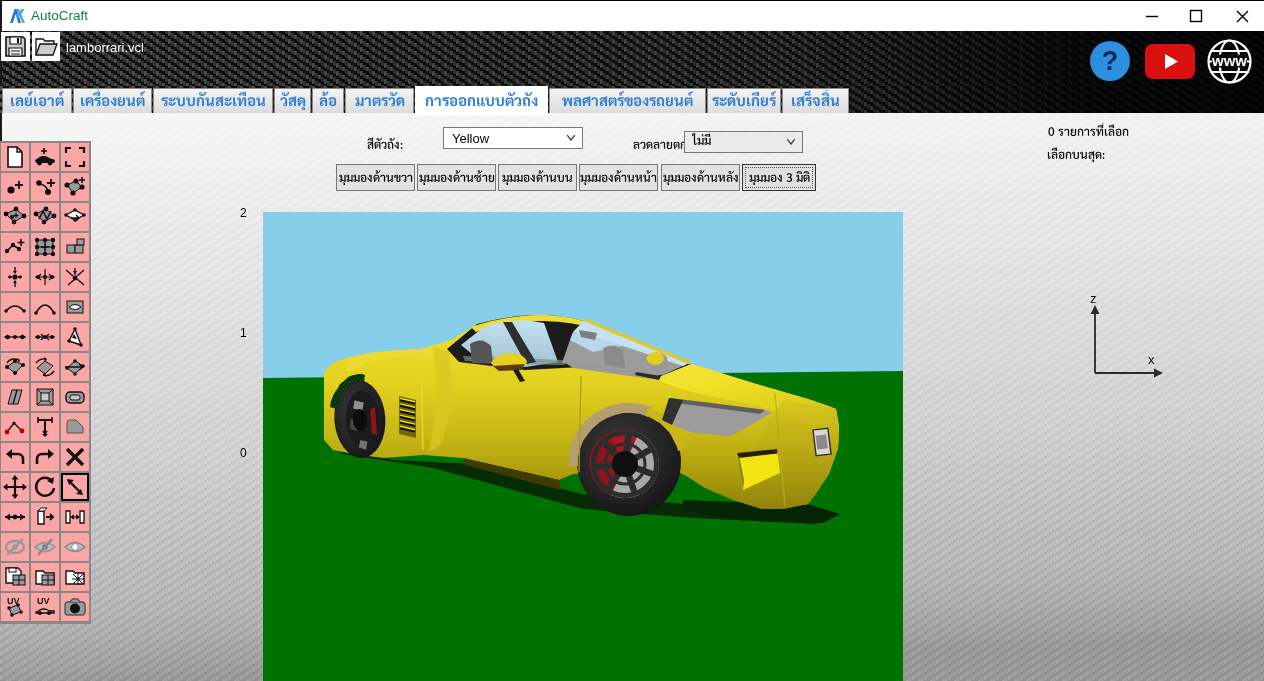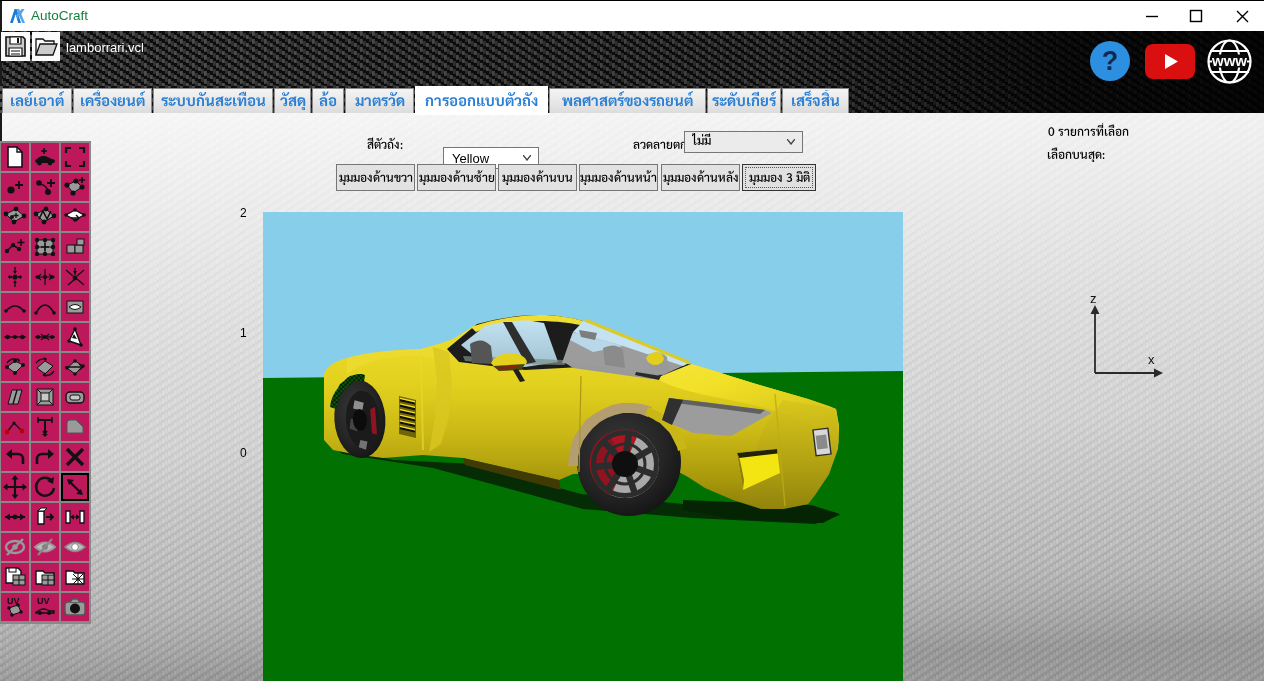--- a/index.html
+++ b/index.html
@@ -6,21 +6,21 @@
   font-family:"Liberation Sans",sans-serif; }
 #win { position:relative; width:1264px; height:681px; border-top:1px solid #000;
   }
 #titlebar { position:absolute; left:0; top:0; width:100%; height:30px; background:#fff; }
 #title-text { position:absolute; left:31px; top:7px; font-size:13.5px; color:#15803d; }
 #toolbar { position:absolute; left:0; top:30px; width:100%; height:55px; background:#191919; }
 #tabstrip { position:absolute; left:0; top:85px; width:100%; height:27px; background:#222; }
 .tab { position:absolute; top:87px; height:25px; background:linear-gradient(#f4f4f4,#dcdcdc);
   border:1px solid #8a8a8a; border-bottom:none; }
 .tab.sel { top:85px; height:29px; background:#fff; border:none; }
-.tbtn { position:absolute; width:28px; height:28px; background:#be185d; display:flex;
+.tbtn { position:absolute; width:28px; height:28px; background:#fca5a5; display:flex;
   align-items:center; justify-content:center; }
 #toolpanel { position:absolute; left:0; top:140px; width:91px; height:483px; background:#888; }
 .vbtn { position:absolute; top:163px; height:27px; background:#e2e2e2; border:1px solid #767676; }
 .vbtn.sel { background:#e0e0e0; border:1px solid #333; outline:1px dotted #555; outline-offset:-4px; }
 .combo { position:absolute; height:22px; background:#fff; border:1px solid #777; }
 .combo .chev { position:absolute; right:7px; top:7px; width:8px; height:6px; }
 </style></head>
 <body>
 <div id="win">
 
@@ -624,21 +624,21 @@
       <path transform="translate(0 12.8)" d="M 6.5 -7.6 C 6.5 -7.2 6.2 -6.7 5.7 -6.2 C 6 -5.9 6.2 -5.4 6.2 -4.9 L 6.2 0 L 5 0 L 5 -2.7 C 5 -3 4.9 -3.3 4.5 -3.5 C 4.2 -3.7 3.9 -3.8 3.5 -3.8 C 3 -3.8 2.7 -3.7 2.4 -3.5 C 2.2 -3.3 2 -3 2 -2.7 L 2 -2.3 C 2.1 -2.4 2.2 -2.4 2.3 -2.4 C 2.6 -2.4 2.9 -2.3 3.2 -2 C 3.4 -1.8 3.5 -1.5 3.5 -1.1 C 3.5 -0.8 3.4 -0.5 3.1 -0.2 C 2.9 0 2.6 0.1 2.2 0.1 C 1.8 0.1 1.5 0 1.2 -0.2 C 1 -0.5 0.8 -0.8 0.8 -1.2 L 0.8 -2.7 C 0.8 -3.2 1 -3.6 1.3 -3.9 C 1.7 -4.3 2.1 -4.5 2.7 -4.6 C 3.3 -5 3.8 -5.5 4.2 -6 C 4 -6 3.7 -6.1 3.4 -6.1 C 2.9 -6.1 2.5 -6 2.1 -5.8 C 1.8 -5.6 1.6 -5.3 1.5 -5 L 0.4 -5 C 0.4 -5.6 0.7 -6.1 1.3 -6.5 C 1.8 -6.8 2.5 -7 3.4 -7 C 3.9 -7 4.4 -6.9 4.9 -6.8 C 5.1 -7.1 5.2 -7.3 5.2 -7.6 Z M 5 -5 C 5 -5.2 5 -5.3 4.9 -5.5 C 4.6 -5.2 4.2 -4.9 3.7 -4.6 C 4.3 -4.6 4.7 -4.4 5 -4.1 Z M 2.8 -1.1 C 2.8 -1.3 2.8 -1.4 2.7 -1.5 C 2.6 -1.6 2.4 -1.7 2.3 -1.7 C 2.1 -1.7 2 -1.6 1.9 -1.5 C 1.8 -1.4 1.7 -1.3 1.7 -1.1 C 1.7 -1 1.8 -0.8 1.9 -0.7 C 2 -0.6 2.1 -0.6 2.3 -0.6 C 2.4 -0.6 2.6 -0.6 2.7 -0.7 C 2.8 -0.8 2.8 -1 2.8 -1.1 Z M 2.8 -1.1 "></path>
       <path transform="translate(7 12.8)" d="M -0.9 -8.5 C -0.8 -8.3 -0.8 -8.1 -0.8 -7.9 C -1.3 -8.1 -2 -8.3 -2.8 -8.4 C -3.6 -8.6 -4.4 -8.6 -5.1 -8.6 C -5.6 -8.6 -6 -8.6 -6.4 -8.5 C -6.4 -9.2 -6.1 -9.8 -5.6 -10.2 C -5.1 -10.6 -4.5 -10.8 -3.7 -10.8 C -3 -10.8 -2.4 -10.6 -1.9 -10.2 L -1.9 -11.4 L -0.9 -11.4 Z M -4.6 -9.3 C -4.1 -9.3 -3.6 -9.2 -3.1 -9.2 C -2.6 -9.1 -2.2 -9 -1.8 -8.8 C -2 -9.25 -2.2 -9.6 -2.5 -9.8 C -2.9 -10 -3.3 -10.1 -3.7 -10.1 C -4.1 -10.1 -4.4 -10 -4.7 -9.8 C -5 -9.7 -5.2 -9.5 -5.3 -9.25 C -5.1 -9.3 -4.9 -9.3 -4.6 -9.3 Z M -4.6 -9.3 "></path>
       <path transform="translate(7 12.8)" d="M 4.8 -7 C 5.3 -6.9 5.7 -6.7 6 -6.25 C 6.4 -5.8 6.5 -5.3 6.5 -4.6 L 6.5 0 L 5.3 0 L 5.3 -4.6 C 5.3 -5 5.3 -5.3 5.2 -5.5 C 5.1 -5.7 4.9 -5.9 4.7 -6 L 3.5 -5.2 L 2.3 -6.1 C 2.1 -5.9 1.9 -5.7 1.8 -5.5 C 1.7 -5.2 1.6 -4.9 1.6 -4.5 C 1.6 -4.3 1.6 -4.1 1.7 -3.9 C 1.7 -3.6 1.8 -3.4 1.9 -3.2 C 2 -2.6 2.1 -2.1 2.1 -1.9 L 2.1 -1.6 C 2.2 -1.8 2.4 -1.9 2.6 -2.1 C 2.9 -2.3 3 -2.4 3 -2.5 L 3.25 -2.7 C 3 -2.7 2.8 -2.8 2.6 -3 C 2.5 -3.2 2.4 -3.4 2.4 -3.7 C 2.4 -4 2.5 -4.2 2.7 -4.4 C 2.9 -4.6 3.2 -4.7 3.5 -4.7 C 3.9 -4.7 4.1 -4.6 4.3 -4.4 C 4.5 -4.2 4.6 -3.9 4.6 -3.6 C 4.6 -3.3 4.5 -3.1 4.4 -2.8 C 4.2 -2.6 3.9 -2.3 3.5 -1.9 C 3.1 -1.6 2.8 -1.3 2.5 -1 C 2.3 -0.7 2.2 -0.4 2.2 0 L 1 0 L 1 -1.7 C 1 -1.8 1 -2 0.9 -2.2 C 0.9 -2.4 0.8 -2.6 0.8 -2.8 C 0.7 -3.2 0.6 -3.6 0.5 -3.8 C 0.5 -4.1 0.5 -4.3 0.5 -4.5 C 0.5 -5.1 0.6 -5.7 1 -6.2 C 1.3 -6.6 1.8 -6.9 2.4 -7 L 3.6 -6.1 Z M 3 -3.7 C 3 -3.5 3.1 -3.4 3.1 -3.3 C 3.2 -3.2 3.4 -3.2 3.5 -3.2 C 3.7 -3.2 3.8 -3.2 3.9 -3.3 C 4 -3.4 4 -3.5 4 -3.7 C 4 -3.8 4 -3.9 3.9 -4 C 3.8 -4.1 3.7 -4.2 3.5 -4.2 C 3.4 -4.2 3.2 -4.1 3.1 -4 C 3.1 -3.9 3 -3.8 3 -3.7 Z M 3 -3.7 "></path>
       <path transform="translate(14 12.8)" d="M 0.9 -11.1 C 0.9 -10.5 0.8 -9.9 0.5 -9.5 C 0.3 -9.1 -0.1 -8.7 -0.6 -8.5 C -1 -8.2 -1.6 -8.1 -2.2 -8.1 C -2.6 -8.1 -3.1 -8.2 -3.4 -8.3 C -3.8 -8.5 -4 -8.7 -4.2 -8.9 C -4.4 -9.2 -4.5 -9.4 -4.5 -9.75 C -4.5 -10.1 -4.4 -10.4 -4.2 -10.6 C -4 -10.8 -3.7 -10.9 -3.3 -10.9 C -2.9 -10.9 -2.6 -10.8 -2.4 -10.6 C -2.2 -10.4 -2.1 -10.1 -2.1 -9.7 C -2.1 -9.4 -2.2 -9.1 -2.4 -8.9 C -2.4 -8.9 -2.3 -8.9 -2.2 -8.9 C -1.5 -8.9 -1 -9.1 -0.6 -9.5 C -0.3 -9.9 -0.1 -10.4 -0.1 -11.1 Z M -3.9 -9.75 C -3.9 -9.6 -3.8 -9.5 -3.7 -9.4 C -3.6 -9.3 -3.5 -9.2 -3.3 -9.2 C -3.1 -9.2 -3 -9.3 -2.9 -9.4 C -2.8 -9.5 -2.8 -9.6 -2.8 -9.75 C -2.8 -9.9 -2.8 -10 -2.9 -10.1 C -3 -10.2 -3.1 -10.3 -3.3 -10.3 C -3.5 -10.3 -3.6 -10.2 -3.7 -10.1 C -3.8 -10 -3.9 -9.9 -3.9 -9.75 Z M -3.9 -9.75 "></path>
       <path transform="translate(14 12.8)" d="M 2.9 -7 C 3.7 -7 4.3 -6.8 4.7 -6.5 C 5.2 -6.1 5.4 -5.6 5.4 -4.9 L 5.4 -1.2 C 5.4 -0.8 5.3 -0.5 5 -0.2 C 4.75 0 4.4 0.1 4 0.1 C 3.6 0.1 3.3 0 3.1 -0.2 C 2.8 -0.5 2.7 -0.8 2.7 -1.1 C 2.7 -1.5 2.8 -1.8 3 -2 C 3.3 -2.3 3.6 -2.4 4 -2.4 C 4 -2.4 4.1 -2.4 4.2 -2.3 L 4.2 -4.8 C 4.2 -5.2 4.1 -5.5 3.8 -5.7 C 3.6 -6 3.3 -6.1 2.8 -6.1 C 2.4 -6.1 2.1 -6 1.9 -5.75 C 1.6 -5.5 1.4 -5.3 1.4 -4.9 L 0.2 -4.9 C 0.3 -5.5 0.5 -6.1 1 -6.5 C 1.5 -6.8 2.1 -7 2.9 -7 Z M 4 -0.6 C 4.1 -0.6 4.3 -0.6 4.4 -0.7 C 4.5 -0.8 4.5 -1 4.5 -1.1 C 4.5 -1.3 4.5 -1.4 4.4 -1.5 C 4.3 -1.6 4.1 -1.7 4 -1.7 C 3.8 -1.7 3.6 -1.6 3.5 -1.5 C 3.4 -1.4 3.4 -1.3 3.4 -1.1 C 3.4 -1 3.4 -0.8 3.5 -0.7 C 3.6 -0.6 3.8 -0.6 4 -0.6 Z M 4 -0.6 "></path>
       <path transform="translate(20 12.8)" d="M 3.5 -7 C 4 -7 4.5 -6.9 4.9 -6.7 C 5.3 -6.5 5.6 -6.25 5.8 -5.9 C 6.1 -5.5 6.2 -5.1 6.2 -4.6 L 6.2 0 L 5 0 L 5 -4.5 C 5 -5 4.9 -5.3 4.6 -5.6 C 4.3 -5.9 3.9 -6.1 3.4 -6.1 C 3 -6.1 2.6 -6 2.3 -5.8 C 1.9 -5.6 1.7 -5.4 1.6 -5.1 C 1.9 -5 2.2 -4.9 2.4 -4.8 C 2.7 -4.7 2.9 -4.6 3 -4.5 L 3 -4.2 C 2.7 -4.1 2.5 -4 2.3 -3.75 C 2.2 -3.5 2.1 -3.3 2.1 -3 L 2.1 -2.3 C 2.2 -2.3 2.2 -2.4 2.3 -2.4 C 2.7 -2.4 3 -2.2 3.2 -2 C 3.4 -1.8 3.6 -1.5 3.6 -1.1 C 3.6 -0.7 3.4 -0.4 3.2 -0.2 C 2.9 0 2.6 0.1 2.25 0.1 C 1.8 0.1 1.5 0 1.25 -0.2 C 1 -0.5 0.9 -0.8 0.9 -1.2 L 0.9 -2.9 C 0.9 -3.2 1 -3.5 1.1 -3.7 C 1.3 -4 1.5 -4.1 1.7 -4.3 C 1.4 -4.4 1 -4.4 0.5 -4.5 C 0.5 -5 0.6 -5.4 0.9 -5.8 C 1.1 -6.2 1.5 -6.5 1.9 -6.7 C 2.4 -6.9 2.9 -7 3.5 -7 Z M 2.3 -1.7 C 2.2 -1.7 2 -1.6 1.9 -1.5 C 1.8 -1.4 1.8 -1.3 1.8 -1.1 C 1.8 -1 1.8 -0.8 1.9 -0.7 C 2 -0.6 2.2 -0.6 2.3 -0.6 C 2.5 -0.6 2.6 -0.6 2.7 -0.7 C 2.8 -0.8 2.9 -1 2.9 -1.1 C 2.9 -1.3 2.8 -1.4 2.7 -1.5 C 2.6 -1.6 2.5 -1.7 2.3 -1.7 Z M 2.3 -1.7 "></path>
       <path transform="translate(27 12.8)" d="M 0.9 -11.1 C 0.9 -10.5 0.8 -9.9 0.5 -9.5 C 0.3 -9.1 -0.1 -8.7 -0.6 -8.5 C -1 -8.2 -1.6 -8.1 -2.2 -8.1 C -2.6 -8.1 -3.1 -8.2 -3.4 -8.3 C -3.8 -8.5 -4 -8.7 -4.2 -8.9 C -4.4 -9.2 -4.5 -9.4 -4.5 -9.75 C -4.5 -10.1 -4.4 -10.4 -4.2 -10.6 C -4 -10.8 -3.7 -10.9 -3.3 -10.9 C -2.9 -10.9 -2.6 -10.8 -2.4 -10.6 C -2.2 -10.4 -2.1 -10.1 -2.1 -9.7 C -2.1 -9.4 -2.2 -9.1 -2.4 -8.9 C -2.4 -8.9 -2.3 -8.9 -2.2 -8.9 C -1.5 -8.9 -1 -9.1 -0.6 -9.5 C -0.3 -9.9 -0.1 -10.4 -0.1 -11.1 Z M -3.9 -9.75 C -3.9 -9.6 -3.8 -9.5 -3.7 -9.4 C -3.6 -9.3 -3.5 -9.2 -3.3 -9.2 C -3.1 -9.2 -3 -9.3 -2.9 -9.4 C -2.8 -9.5 -2.8 -9.6 -2.8 -9.75 C -2.8 -9.9 -2.8 -10 -2.9 -10.1 C -3 -10.2 -3.1 -10.3 -3.3 -10.3 C -3.5 -10.3 -3.6 -10.2 -3.7 -10.1 C -3.8 -10 -3.9 -9.9 -3.9 -9.75 Z M -3.9 -9.75 "></path>
       <path transform="translate(27 12.8)" d="M 3.3 -7 C 3.75 -7 4.1 -6.9 4.3 -6.7 C 4.6 -6.4 4.7 -6.1 4.7 -5.7 L 4.7 0 L 3.5 0 L 0.2 -3.6 L 0.9 -4.3 L 3.5 -1.4 L 3.5 -4.6 C 3.4 -4.5 3.4 -4.5 3.3 -4.5 C 2.9 -4.5 2.6 -4.6 2.4 -4.9 C 2.1 -5.1 2 -5.4 2 -5.8 C 2 -6.2 2.1 -6.5 2.4 -6.7 C 2.6 -6.9 3 -7 3.3 -7 Z M 3.3 -5.2 C 3.4 -5.2 3.6 -5.3 3.7 -5.4 C 3.8 -5.5 3.8 -5.6 3.8 -5.8 C 3.8 -5.9 3.8 -6.1 3.7 -6.2 C 3.6 -6.3 3.4 -6.3 3.3 -6.3 C 3.1 -6.3 3 -6.3 2.9 -6.2 C 2.8 -6.1 2.7 -5.9 2.7 -5.8 C 2.7 -5.6 2.8 -5.5 2.9 -5.4 C 3 -5.3 3.1 -5.2 3.3 -5.2 Z M 3.3 -5.2 "></path>
       <path transform="translate(33 12.8)" d="M 1.6 -4.1 C 1.3 -4.1 1.1 -4.2 1 -4.3 C 0.8 -4.5 0.75 -4.7 0.75 -4.9 C 0.75 -5.2 0.8 -5.4 1 -5.6 C 1.1 -5.7 1.3 -5.8 1.6 -5.8 C 1.8 -5.8 2 -5.7 2.2 -5.6 C 2.3 -5.4 2.4 -5.2 2.4 -4.9 C 2.4 -4.7 2.3 -4.5 2.2 -4.3 C 2 -4.2 1.8 -4.1 1.6 -4.1 Z M 1.6 0.1 C 1.3 0.1 1.1 0 1 -0.1 C 0.8 -0.3 0.75 -0.5 0.75 -0.7 C 0.75 -1 0.8 -1.2 1 -1.4 C 1.1 -1.5 1.3 -1.6 1.6 -1.6 C 1.8 -1.6 2 -1.5 2.2 -1.4 C 2.3 -1.2 2.4 -1 2.4 -0.7 C 2.4 -0.5 2.3 -0.3 2.2 -0.1 C 2 0 1.8 0.1 1.6 0.1 Z M 1.6 0.1 "></path>
     </svg>
-  <div class="combo" style="left:443px;top:146px;width:96px">
+  <div class="combo" style="left:443px;top:126px;width:140px">
     <svg class="chev" viewBox="0 0 8 6">
         <path d="M0 0l4 5 4-5" fill="none" stroke="#444" stroke-width="1.4"></path>
       </svg>
     <div style="position:absolute;left:8px;top:3px;font-size:13px">Yellow</div>
   </div>
   <svg style="position:absolute;left:633px;top:135px" width="54" height="16" viewBox="0 0 54 16" fill="#000">
       <path transform="translate(0 12.8)" d="M 3.4 -7 C 4.2 -7 4.9 -6.8 5.4 -6.5 C 5.9 -6.1 6.2 -5.6 6.2 -4.9 L 6.2 0 L 5 0 L 5 -2.8 C 5 -3.1 4.9 -3.4 4.5 -3.6 C 4.2 -3.8 3.9 -3.9 3.5 -3.9 C 3 -3.9 2.7 -3.8 2.4 -3.6 C 2.2 -3.4 2 -3.1 2 -2.8 L 2 -2.3 C 2.1 -2.4 2.2 -2.4 2.3 -2.4 C 2.6 -2.4 2.9 -2.3 3.2 -2 C 3.4 -1.8 3.5 -1.5 3.5 -1.1 C 3.5 -0.8 3.4 -0.5 3.1 -0.2 C 2.9 0 2.6 0.1 2.2 0.1 C 1.8 0.1 1.5 0 1.2 -0.2 C 1 -0.5 0.8 -0.8 0.8 -1.2 L 0.8 -2.8 C 0.8 -3.2 1 -3.5 1.2 -3.8 C 1.4 -4.1 1.7 -4.3 2.1 -4.5 C 2.4 -4.7 2.9 -4.7 3.3 -4.7 C 3.6 -4.7 3.9 -4.7 4.25 -4.6 C 4.6 -4.5 4.8 -4.3 5 -4.1 L 5 -5 C 5 -5.3 4.9 -5.6 4.6 -5.8 C 4.3 -6 3.9 -6.1 3.4 -6.1 C 2.9 -6.1 2.5 -6 2.1 -5.8 C 1.8 -5.6 1.6 -5.3 1.5 -5 L 0.4 -5 C 0.4 -5.6 0.7 -6.1 1.3 -6.5 C 1.8 -6.8 2.5 -7 3.4 -7 Z M 2.8 -1.1 C 2.8 -1.3 2.8 -1.4 2.7 -1.5 C 2.6 -1.6 2.4 -1.7 2.3 -1.7 C 2.1 -1.7 2 -1.6 1.9 -1.5 C 1.8 -1.4 1.7 -1.3 1.7 -1.1 C 1.7 -1 1.8 -0.8 1.9 -0.7 C 2 -0.6 2.1 -0.6 2.3 -0.6 C 2.4 -0.6 2.6 -0.6 2.7 -0.7 C 2.8 -0.8 2.8 -1 2.8 -1.1 Z M 2.8 -1.1 "></path>
       <path transform="translate(7 12.8)" d="M 2.9 -7 C 3.7 -7 4.3 -6.8 4.7 -6.5 C 5.2 -6.1 5.4 -5.6 5.4 -4.9 L 5.4 -1.2 C 5.4 -0.8 5.3 -0.5 5 -0.2 C 4.75 0 4.4 0.1 4 0.1 C 3.6 0.1 3.3 0 3.1 -0.2 C 2.8 -0.5 2.7 -0.8 2.7 -1.1 C 2.7 -1.5 2.8 -1.8 3 -2 C 3.3 -2.3 3.6 -2.4 4 -2.4 C 4 -2.4 4.1 -2.4 4.2 -2.3 L 4.2 -4.8 C 4.2 -5.2 4.1 -5.5 3.8 -5.7 C 3.6 -6 3.3 -6.1 2.8 -6.1 C 2.4 -6.1 2.1 -6 1.9 -5.75 C 1.6 -5.5 1.4 -5.3 1.4 -4.9 L 0.2 -4.9 C 0.3 -5.5 0.5 -6.1 1 -6.5 C 1.5 -6.8 2.1 -7 2.9 -7 Z M 4 -0.6 C 4.1 -0.6 4.3 -0.6 4.4 -0.7 C 4.5 -0.8 4.5 -1 4.5 -1.1 C 4.5 -1.3 4.5 -1.4 4.4 -1.5 C 4.3 -1.6 4.1 -1.7 4 -1.7 C 3.8 -1.7 3.6 -1.6 3.5 -1.5 C 3.4 -1.4 3.4 -1.3 3.4 -1.1 C 3.4 -1 3.4 -0.8 3.5 -0.7 C 3.6 -0.6 3.8 -0.6 4 -0.6 Z M 4 -0.6 "></path>
       <path transform="translate(13 12.8)" d="M 3.4 -7 C 4.3 -7 5.1 -6.8 5.6 -6.4 C 6.1 -5.9 6.3 -5.3 6.3 -4.5 L 6.3 0 L 5.2 0 L 5.2 -4.5 C 5.2 -5 5 -5.4 4.7 -5.7 C 4.4 -5.9 4 -6.1 3.5 -6.1 C 3.1 -6.1 2.7 -6 2.5 -5.9 C 2.2 -5.7 2 -5.5 1.8 -5.3 C 1.7 -5.1 1.6 -4.8 1.6 -4.5 C 1.6 -4.4 1.6 -4.2 1.7 -4 C 1.7 -3.8 1.8 -3.5 1.9 -3.2 C 1.9 -2.9 2 -2.6 2 -2.4 C 2.1 -2.2 2.1 -2 2.1 -1.9 L 2.1 -1.7 C 2.2 -1.9 2.4 -2 2.6 -2.2 C 2.7 -2.4 3 -2.6 3.2 -2.8 C 3 -2.8 2.7 -3 2.6 -3.1 C 2.4 -3.3 2.3 -3.6 2.3 -3.9 C 2.3 -4.2 2.4 -4.4 2.6 -4.6 C 2.8 -4.8 3.1 -4.9 3.4 -4.9 C 3.8 -4.9 4 -4.8 4.25 -4.6 C 4.5 -4.4 4.6 -4.1 4.6 -3.8 C 4.6 -3.5 4.5 -3.2 4.3 -3 C 4.1 -2.7 3.8 -2.4 3.5 -2 C 3.1 -1.6 2.75 -1.3 2.5 -1 C 2.3 -0.7 2.2 -0.4 2.2 0 L 1 0 L 1 -1.7 C 1 -1.9 0.9 -2.25 0.8 -2.8 C 0.7 -3.3 0.6 -3.6 0.5 -3.9 C 0.5 -4.1 0.5 -4.4 0.5 -4.6 C 0.5 -5 0.6 -5.4 0.8 -5.8 C 1.1 -6.2 1.4 -6.5 1.8 -6.7 C 2.3 -6.9 2.8 -7 3.4 -7 Z M 2.9 -3.9 C 2.9 -3.7 3 -3.6 3.1 -3.5 C 3.2 -3.4 3.3 -3.3 3.4 -3.3 C 3.6 -3.3 3.7 -3.4 3.8 -3.5 C 3.9 -3.6 4 -3.7 4 -3.9 C 4 -4 3.9 -4.1 3.8 -4.2 C 3.7 -4.3 3.6 -4.3 3.4 -4.3 C 3.3 -4.3 3.2 -4.3 3.1 -4.2 C 3 -4.1 2.9 -4 2.9 -3.9 Z M 2.9 -3.9 "></path>
       <path transform="translate(20 12.8)" d="M 3.4 -7 C 4.2 -7 4.9 -6.8 5.4 -6.5 C 5.9 -6.1 6.2 -5.6 6.2 -4.9 L 6.2 0 L 5 0 L 5 -2.8 C 5 -3.1 4.9 -3.4 4.5 -3.6 C 4.2 -3.8 3.9 -3.9 3.5 -3.9 C 3 -3.9 2.7 -3.8 2.4 -3.6 C 2.2 -3.4 2 -3.1 2 -2.8 L 2 -2.3 C 2.1 -2.4 2.2 -2.4 2.3 -2.4 C 2.6 -2.4 2.9 -2.3 3.2 -2 C 3.4 -1.8 3.5 -1.5 3.5 -1.1 C 3.5 -0.8 3.4 -0.5 3.1 -0.2 C 2.9 0 2.6 0.1 2.2 0.1 C 1.8 0.1 1.5 0 1.2 -0.2 C 1 -0.5 0.8 -0.8 0.8 -1.2 L 0.8 -2.8 C 0.8 -3.2 1 -3.5 1.2 -3.8 C 1.4 -4.1 1.7 -4.3 2.1 -4.5 C 2.4 -4.7 2.9 -4.7 3.3 -4.7 C 3.6 -4.7 3.9 -4.7 4.25 -4.6 C 4.6 -4.5 4.8 -4.3 5 -4.1 L 5 -5 C 5 -5.3 4.9 -5.6 4.6 -5.8 C 4.3 -6 3.9 -6.1 3.4 -6.1 C 2.9 -6.1 2.5 -6 2.1 -5.8 C 1.8 -5.6 1.6 -5.3 1.5 -5 L 0.4 -5 C 0.4 -5.6 0.7 -6.1 1.3 -6.5 C 1.8 -6.8 2.5 -7 3.4 -7 Z M 2.8 -1.1 C 2.8 -1.3 2.8 -1.4 2.7 -1.5 C 2.6 -1.6 2.4 -1.7 2.3 -1.7 C 2.1 -1.7 2 -1.6 1.9 -1.5 C 1.8 -1.4 1.7 -1.3 1.7 -1.1 C 1.7 -1 1.8 -0.8 1.9 -0.7 C 2 -0.6 2.1 -0.6 2.3 -0.6 C 2.4 -0.6 2.6 -0.6 2.7 -0.7 C 2.8 -0.8 2.8 -1 2.8 -1.1 Z M 2.8 -1.1 "></path>

